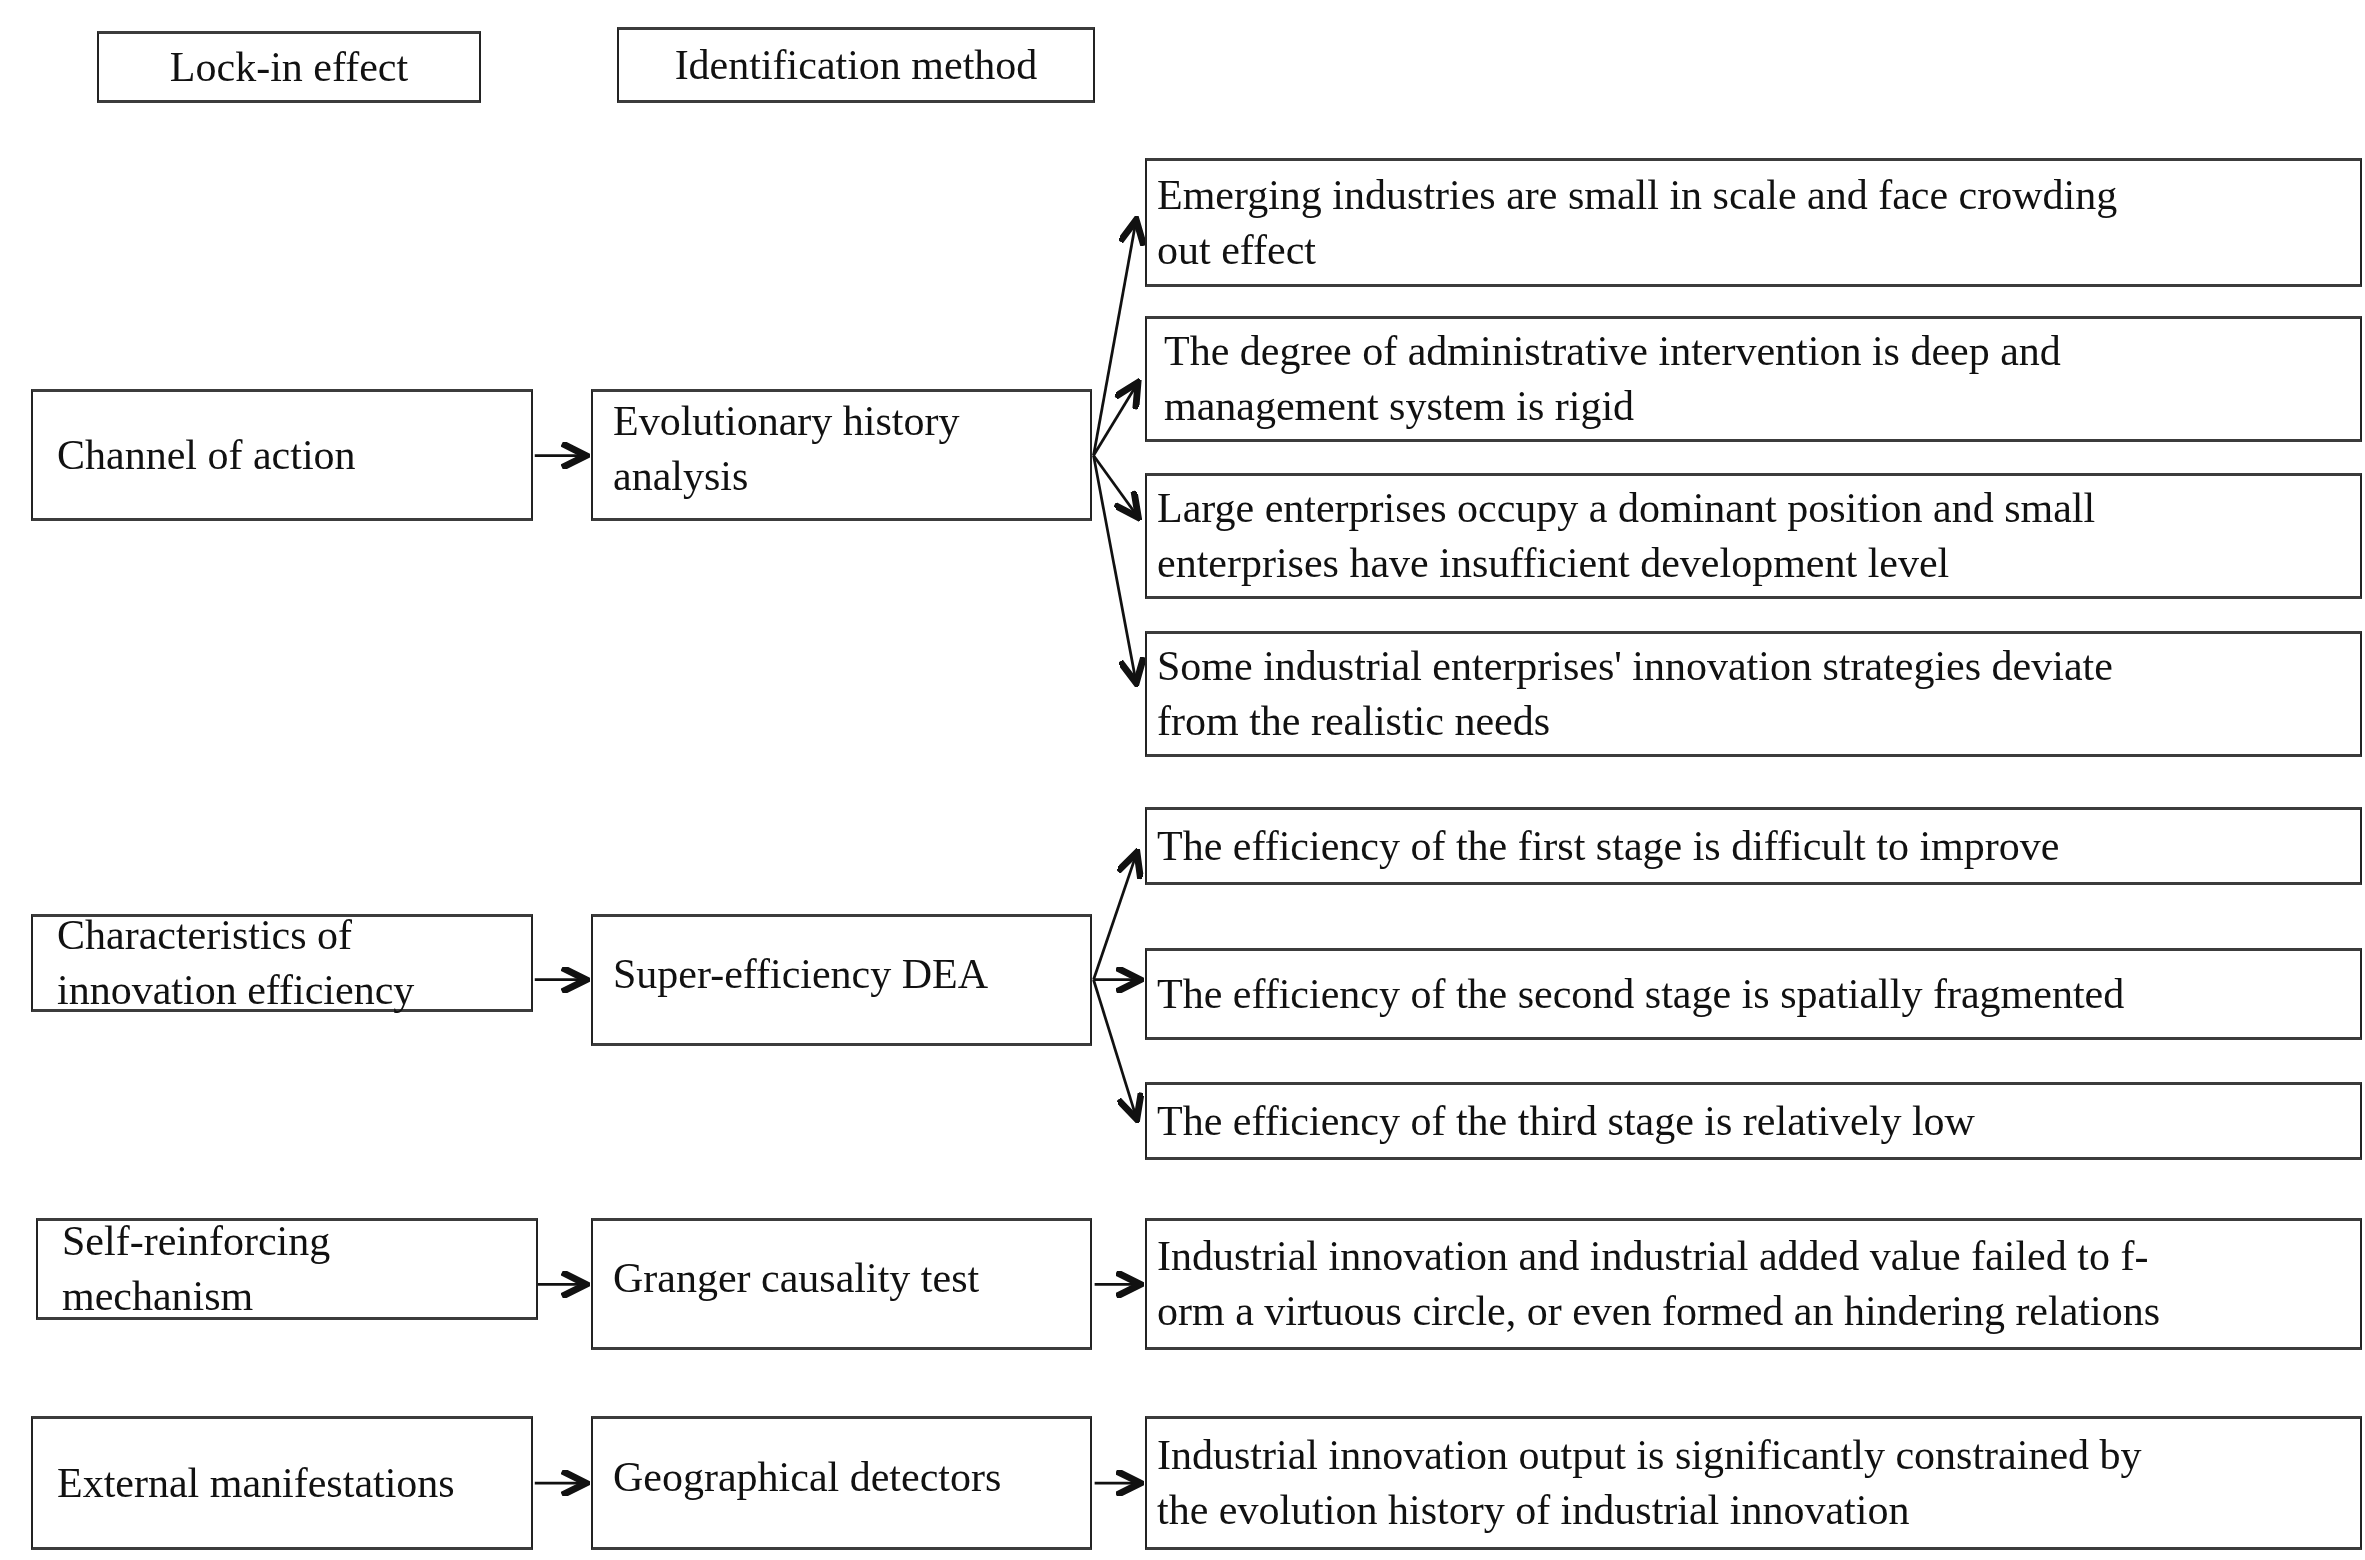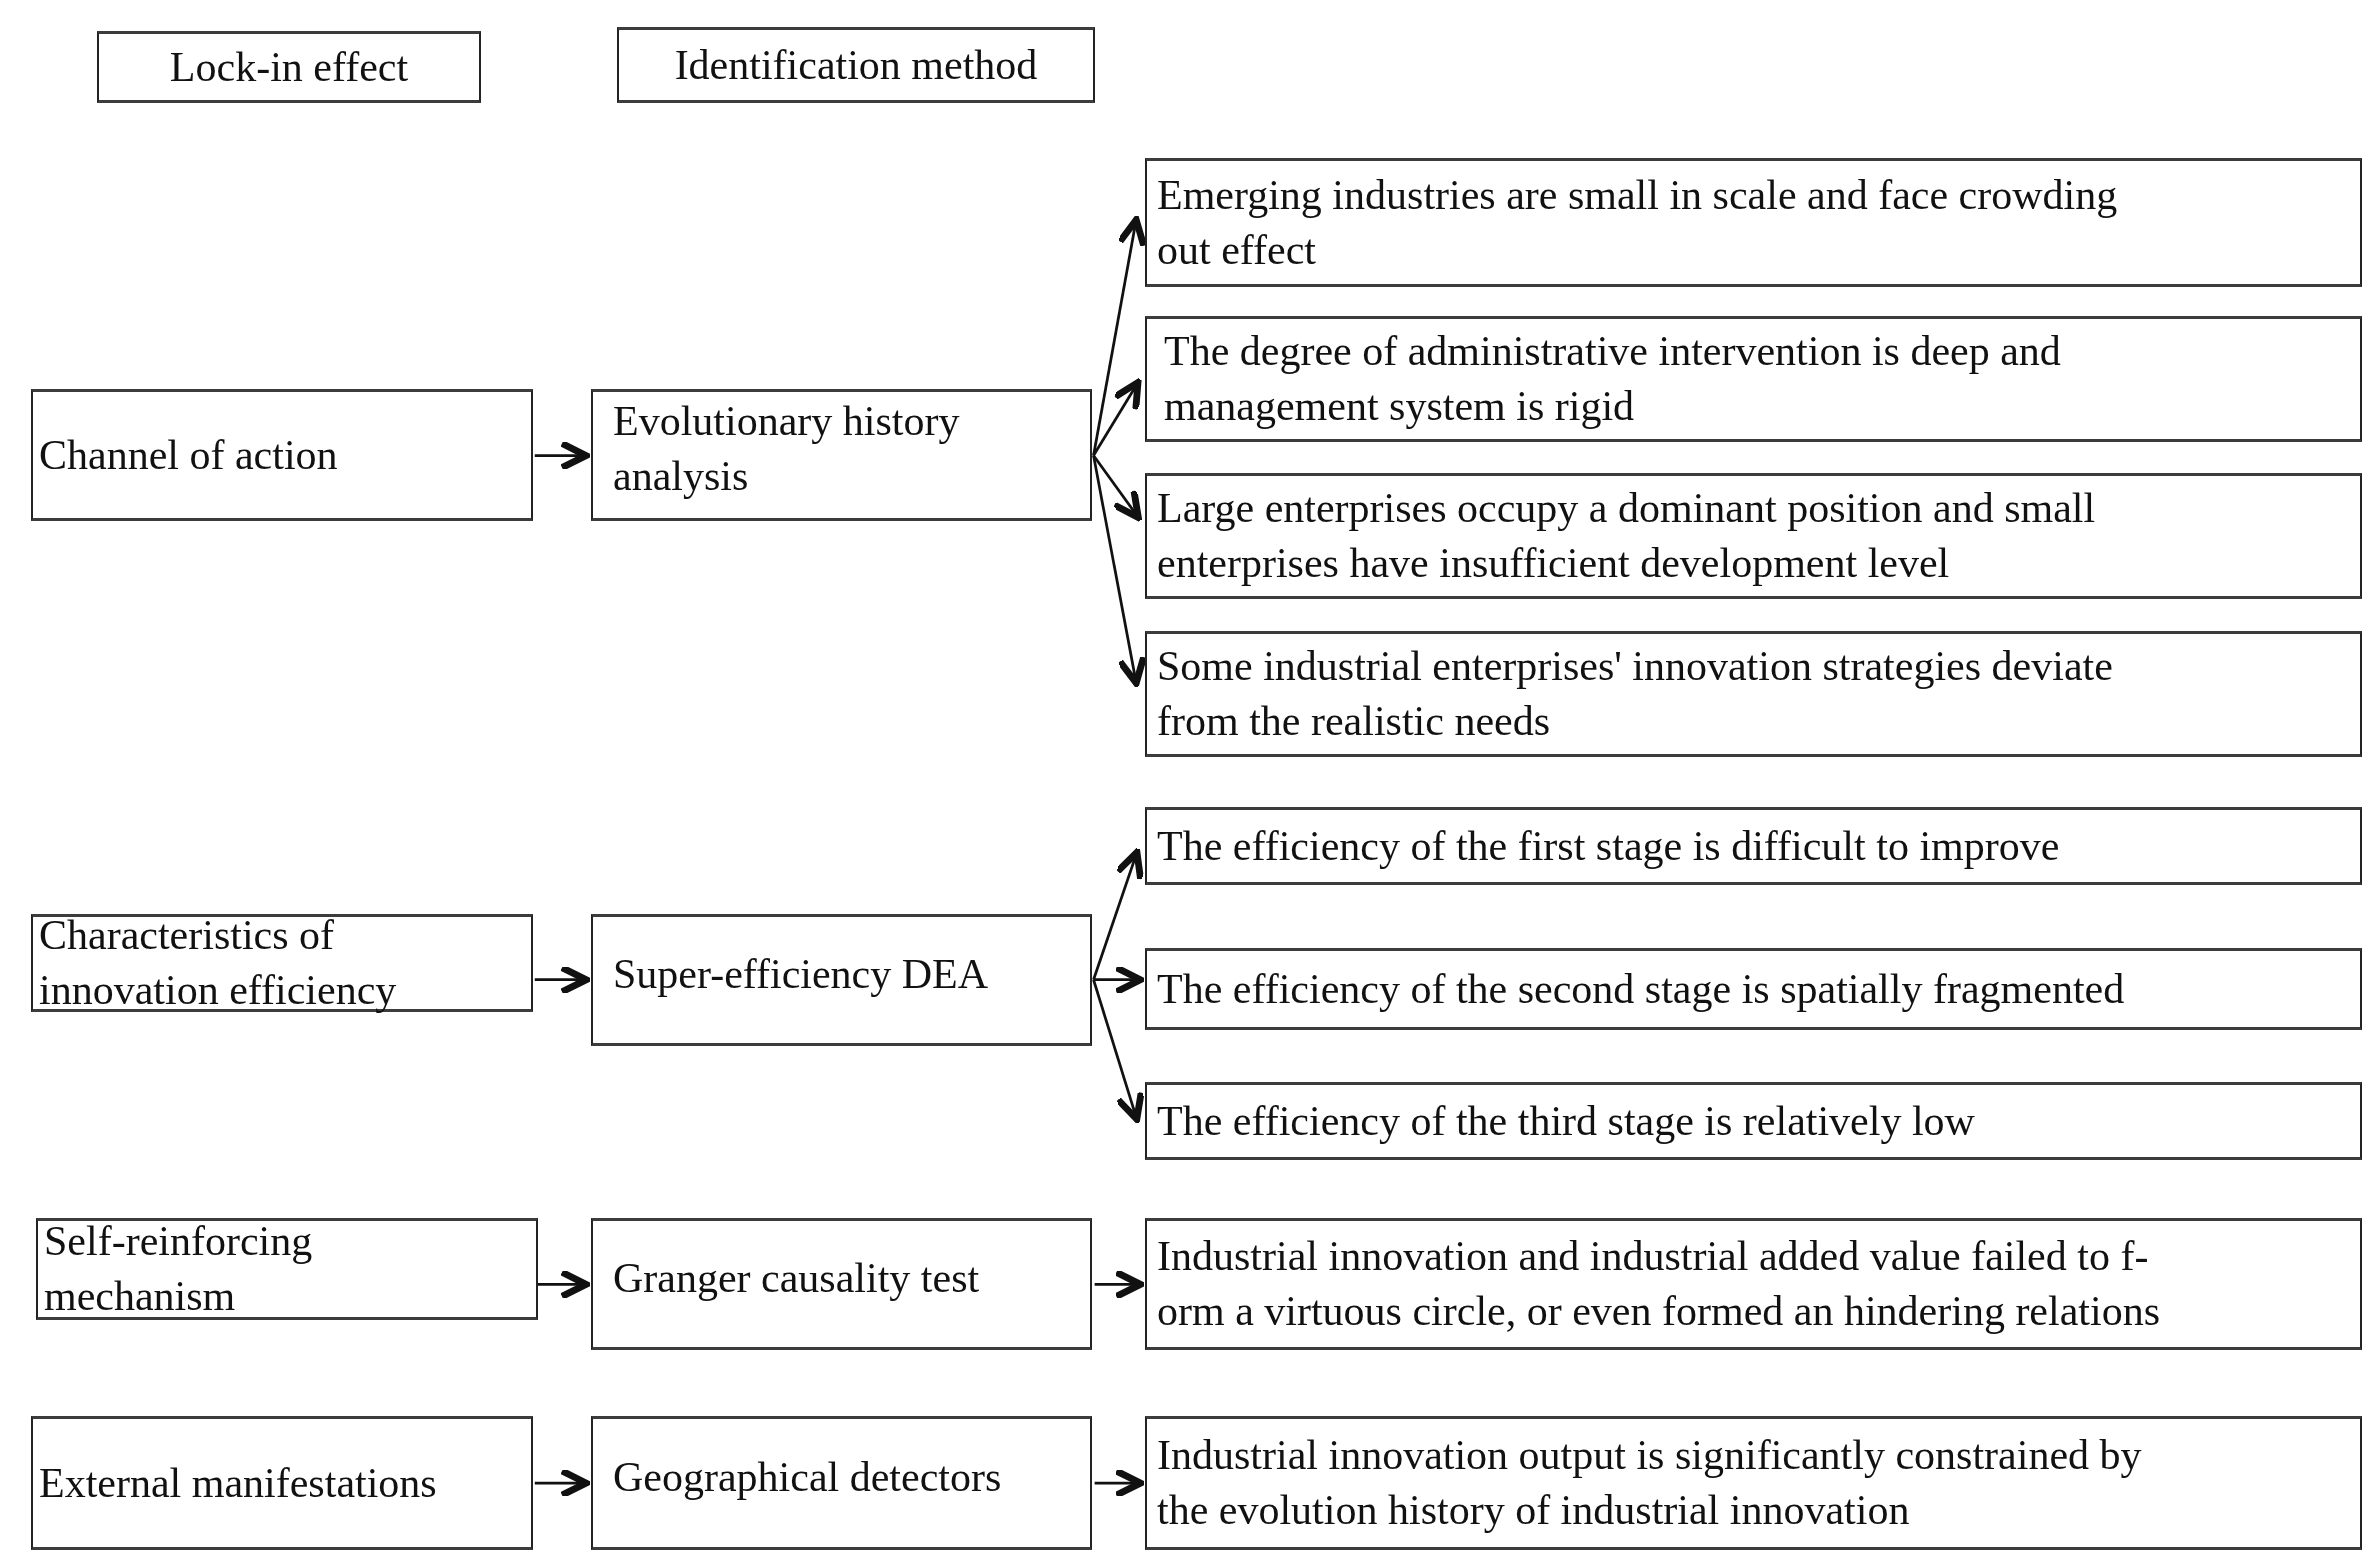--- a/index.html
+++ b/index.html
@@ -19,21 +19,21 @@
     border-top-color:#3c3c3c;border-bottom-color:#3c3c3c;
     border-top-width:3.8px;border-bottom-width:3.8px;
     display:flex;
     align-items:center;
     font-size:42px;
     line-height:1.3;
     white-space:pre-line;
     color:#111111;
   }
   .hdr{justify-content:center;text-align:right;padding:0 6.6px;}
-  .cell{padding:0 10px 0 6px;}
+  .cell{padding:0 10px 0 24px;}
   .mcell{padding:0 10px 12px 20px;}
   .rcell{padding:0 7.7px 0 10px;}
   svg.arrows{position:absolute;left:0;top:0;}
   svg.arrows line{stroke:#111111;stroke-width:5;}
 </style>
 </head>
 <body>
 
 <div class="stage">
 
@@ -81,21 +81,21 @@
 
   <div class="box mcell" style="left:591px;top:1416px;width:501px;height:134px;">Geographical detectors</div>
   <div class="box rcell" style="left:1145px;top:316px;width:1217px;height:126px;padding-left:17px;">The degree of administrative intervention is deep and
 management system is rigid</div>
   <div class="box rcell" style="left:1145px;top:473px;width:1217px;height:126px;">Large enterprises occupy a dominant position and small
 enterprises have insufficient development level</div>
   <div class="box rcell" style="left:1145px;top:631px;width:1217px;height:126px;">Some industrial enterprises' innovation strategies deviate
 from the realistic needs</div>
 
   <div class="box rcell" style="left:1145px;top:807px;width:1217px;height:78px;">The efficiency of the first stage is difficult to improve</div>
-  <div class="box rcell" style="left:1145px;top:948px;width:1217px;height:82px;">The efficiency of the second stage is spatially fragmented</div>
+  <div class="box rcell" style="left:1145px;top:948px;width:1217px;height:92px;">The efficiency of the second stage is spatially fragmented</div>
   <div class="box rcell" style="left:1145px;top:1082px;width:1217px;height:78px;">The efficiency of the third stage is relatively low</div>
 
   <div class="box rcell" style="left:1145px;top:1218px;width:1217px;height:132px;">Industrial innovation and industrial added value failed to f-
 orm a virtuous circle, or even formed an hindering relations</div>
   <div class="box rcell" style="left:1145px;top:1416px;width:1217px;height:134px;">Industrial innovation output is significantly constrained by
 the evolution history of industrial innovation</div>
 
 </div>
 
 

